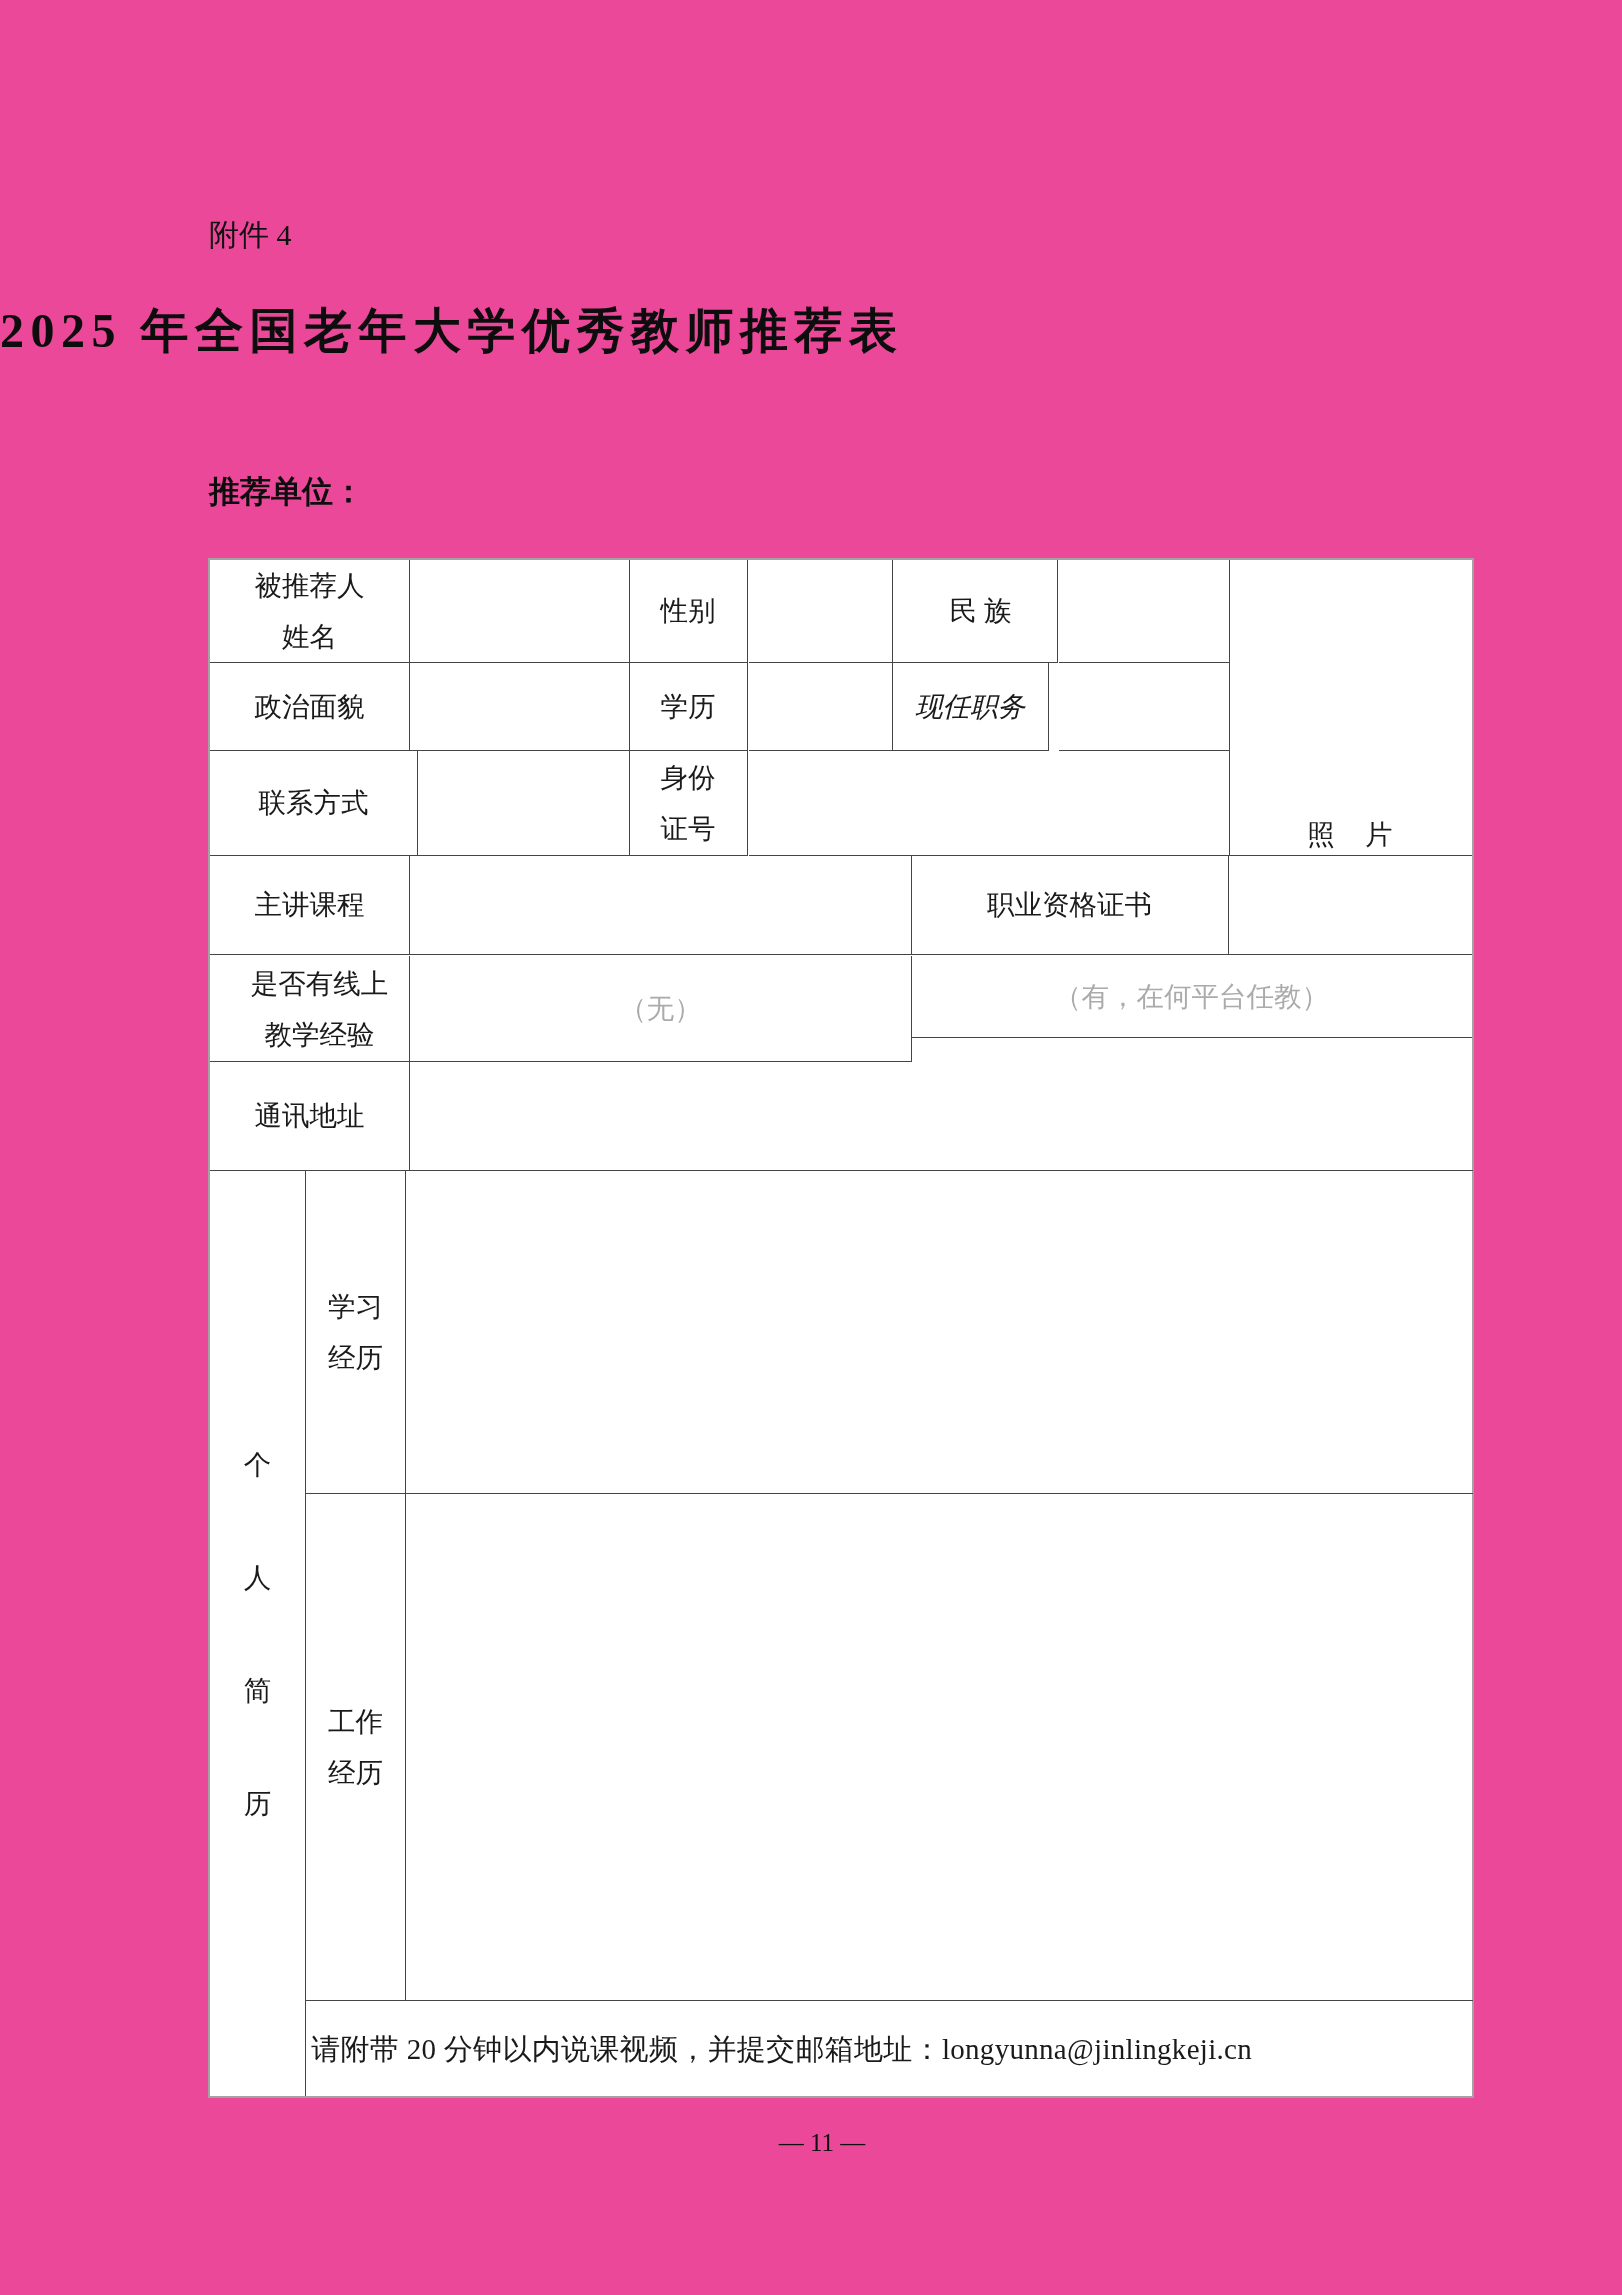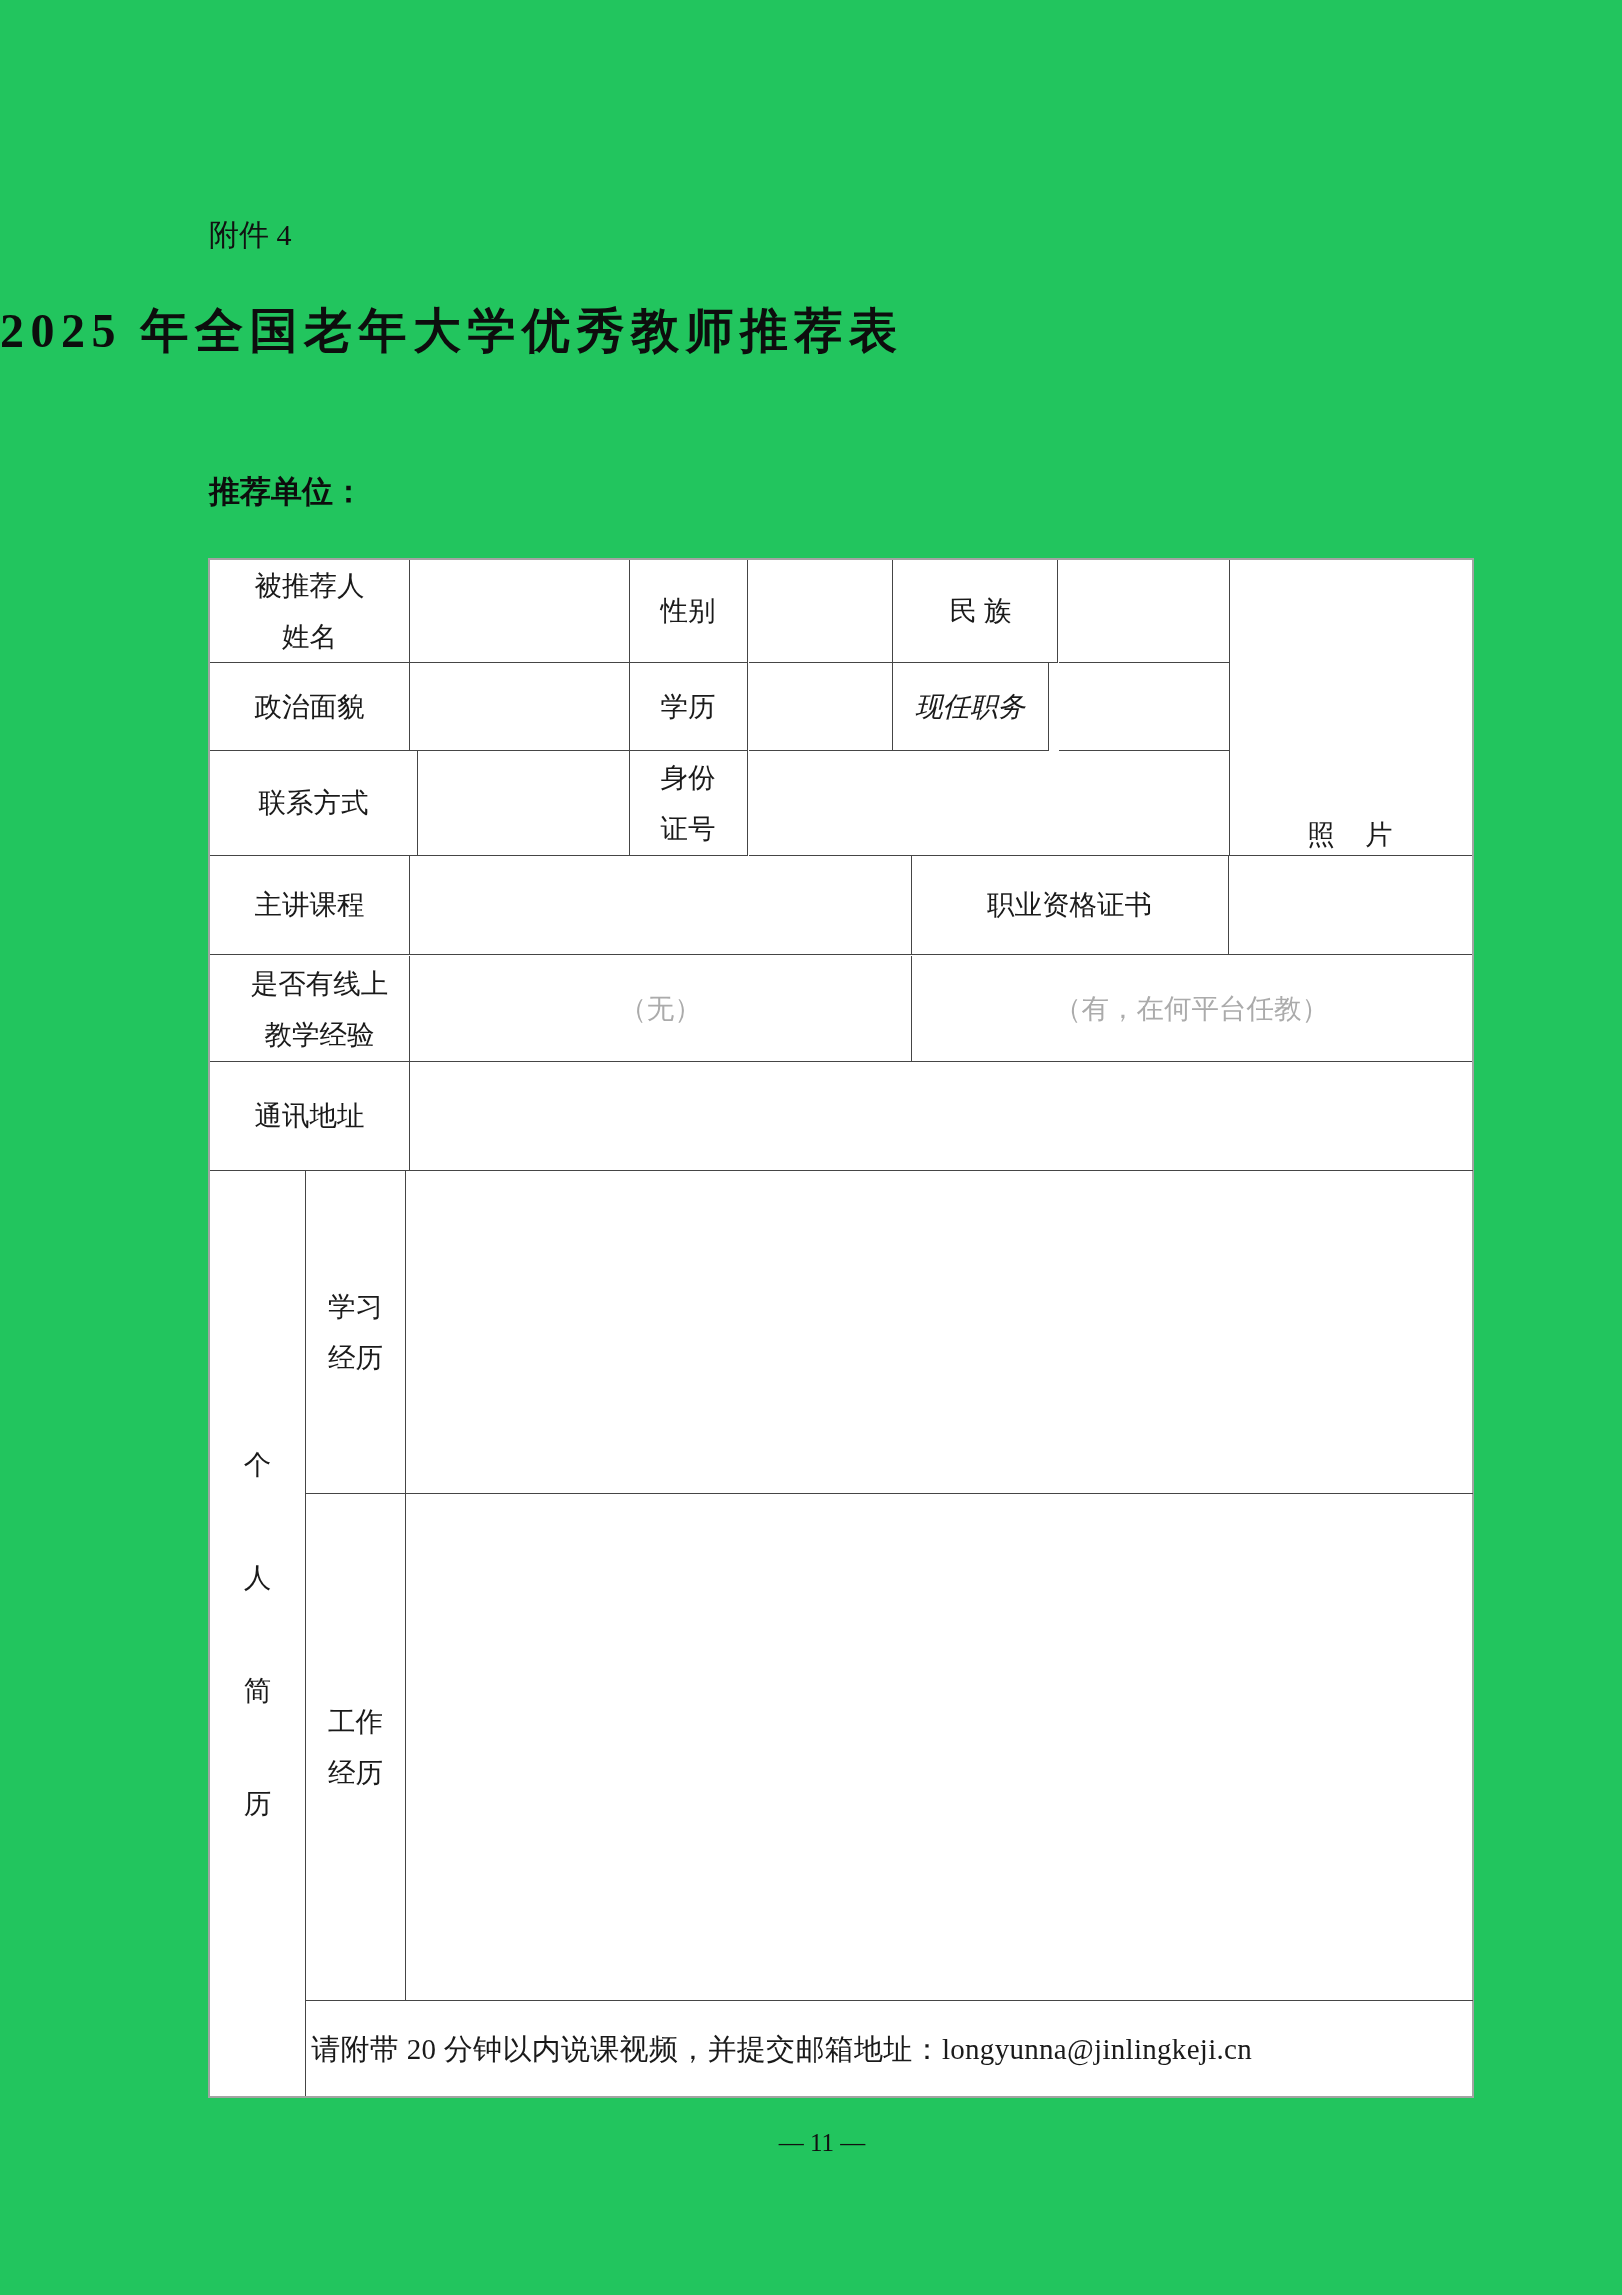--- a/index.html
+++ b/index.html
@@ -4,21 +4,21 @@
 <style>
   html, body {
     margin: 0;
     padding: 0;
     background: #ffffff;
   }
   .page {
     position: relative;
     width: 1623px;
     height: 2295px;
-    background: #22c55e;
+    background: #ec4899;
     font-family: "Liberation Serif", "DejaVu Serif", serif;
     color: #1a1a1a;
     overflow: hidden;
   }
   .attachment {
     position: absolute;
     left: 209px;
     top: 217px;
     font-size: 30px;
     line-height: 1.2;
@@ -138,21 +138,21 @@
     <div class="c" style="left:539px;top:191px;width:481px;height:105px;"></div>
 
     <div class="c" style="left:0;top:296px;width:200px;height:99px;">主讲课程</div>
     <div class="c" style="left:200px;top:296px;width:502px;height:99px;"></div>
     <div class="c" style="left:701px;top:296px;width:318px;height:99px;">职业资格证书</div>
     <div class="c no-r" style="left:1019px;top:296px;width:243px;height:99px;"></div>
 
     <div class="c two" style="left:0;top:396px;width:200px;height:106px;padding-left:20px;">是否有线上
 教学经验</div>
     <div class="c ph" style="left:200px;top:396px;width:502px;height:106px;">（无）</div>
-    <div class="c ph no-r" style="left:701px;top:396px;width:561px;height:106px;">（有，在何平台任教）</div>
+    <div class="c ph no-r" style="left:701px;top:396px;width:561px;height:82px;">（有，在何平台任教）</div>
 
     <div class="c" style="left:0;top:502px;width:200px;height:109px;">通讯地址</div>
     <div class="c no-r" style="left:200px;top:502px;width:1063px;height:109px;"></div>
 
     <div class="c no-b vert" style="left:0;top:611px;width:96px;height:925px;">个
 人
 简
 历</div>
 
     <div class="c two" style="left:96px;top:611px;width:100px;height:323px;">学习

